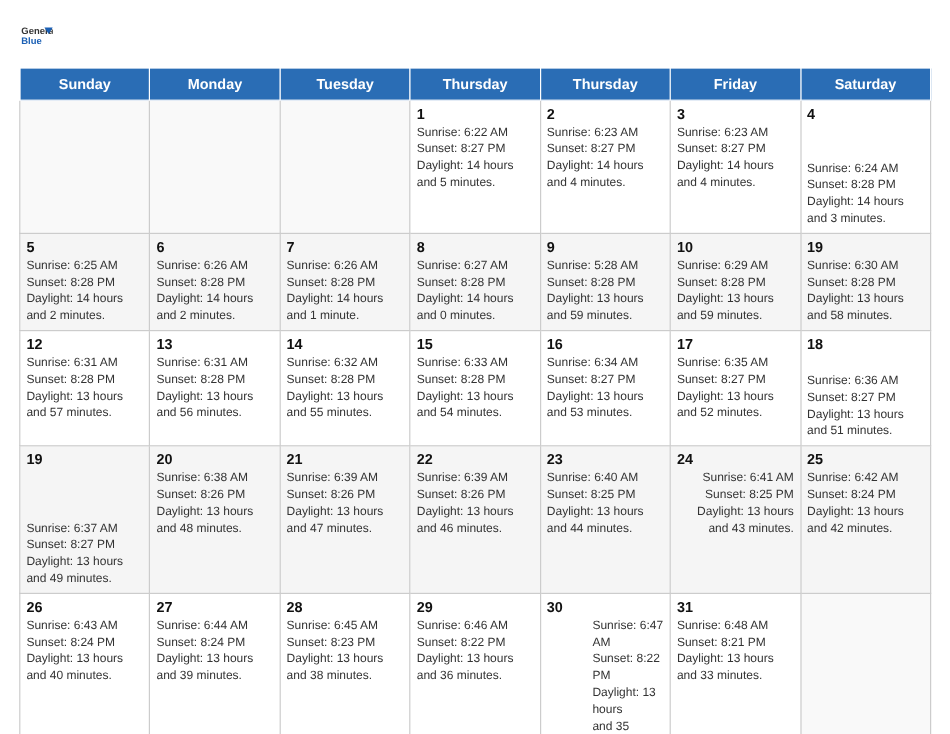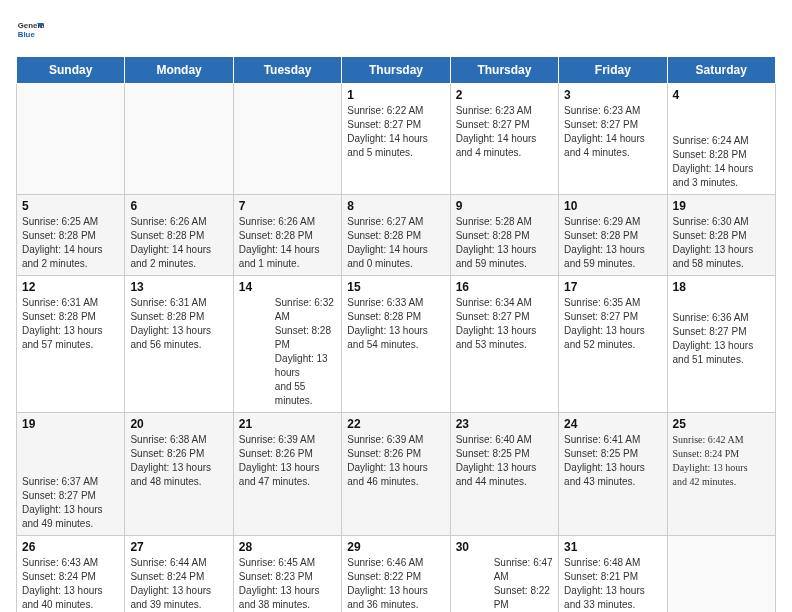--- a/index.html
+++ b/index.html
@@ -198,21 +198,21 @@
         </td>
         <td>
           <div class="day-number">13</div>
           <div class="day-info" style="white-space: pre-line;">Sunrise: 6:31 AM
 Sunset: 8:28 PM
 Daylight: 13 hours
 and 56 minutes.</div>
         </td>
         <td>
           <div class="day-number">14</div>
-          <div class="day-info" style="white-space: pre-line; margin-left: 36px;">Sunrise: 6:32 AM
+          <div class="day-info" style="white-space: pre-line;">Sunrise: 6:32 AM
 Sunset: 8:28 PM
 Daylight: 13 hours
 and 55 minutes.</div>
         </td>
         <td>
           <div class="day-number">15</div>
           <div class="day-info" style="white-space: pre-line;">Sunrise: 6:33 AM
 Sunset: 8:28 PM
 Daylight: 13 hours
 and 54 minutes.</div>
@@ -270,28 +270,28 @@
         </td>
         <td>
           <div class="day-number">23</div>
           <div class="day-info" style="white-space: pre-line;">Sunrise: 6:40 AM
 Sunset: 8:25 PM
 Daylight: 13 hours
 and 44 minutes.</div>
         </td>
         <td>
           <div class="day-number">24</div>
-          <div class="day-info" style="white-space: pre-line;">Sunrise: 6:41 AM
+          <div class="day-info" style="white-space: pre-line; text-align: right;">Sunrise: 6:41 AM
 Sunset: 8:25 PM
 Daylight: 13 hours
 and 43 minutes.</div>
         </td>
         <td>
           <div class="day-number">25</div>
-          <div class="day-info" style="white-space: pre-line; font-family: Liberation Serif, serif;">Sunrise: 6:42 AM
+          <div class="day-info" style="white-space: pre-line;">Sunrise: 6:42 AM
 Sunset: 8:24 PM
 Daylight: 13 hours
 and 42 minutes.</div>
         </td>
       </tr>
       <tr>
         <td>
           <div class="day-number">26</div>
           <div class="day-info" style="white-space: pre-line;">Sunrise: 6:43 AM
 Sunset: 8:24 PM

